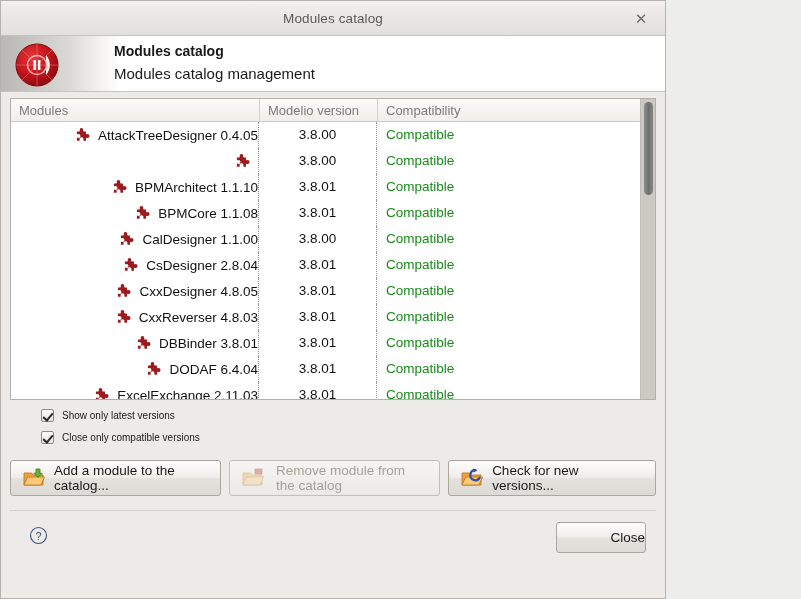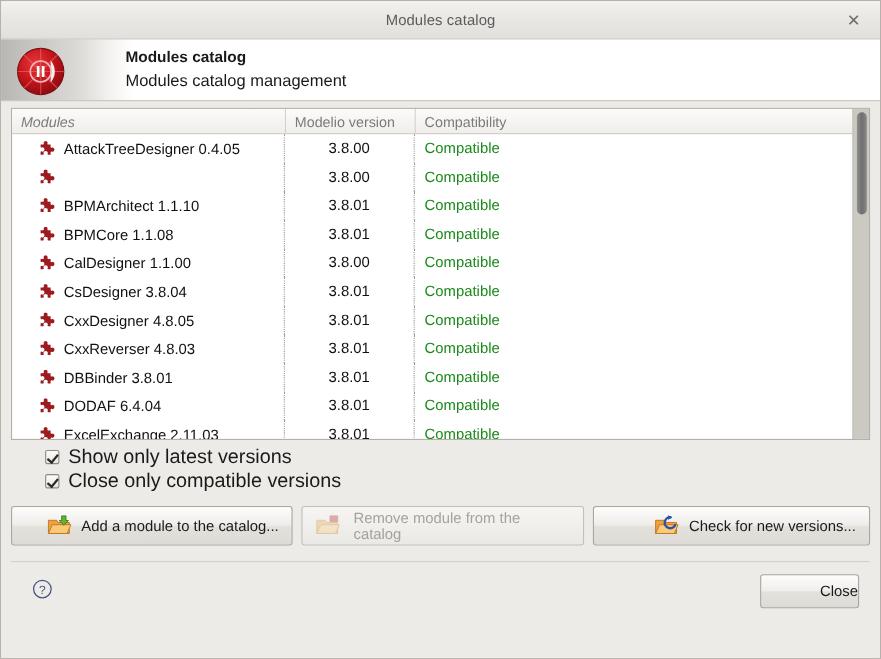--- a/index.html
+++ b/index.html
@@ -8,21 +8,21 @@
     width: 801px; height: 599px;
     overflow: hidden;
     font-family: "Liberation Sans", sans-serif;
     font-size: 13px;
     color: #000;
     background: #ededeb;
   }
 
   #window {
     position: relative;
-    width: 801px;
+    width: 666px;
     height: 599px;
     background: #edebe7;
     border: 1px solid #b6b2ab;
     display: flex;
     flex-direction: column;
   }
 
   
   #titlebar {
     position: relative;
@@ -120,21 +120,21 @@
     color: #7b7b7b;
     font-size: 13px;
   }
   .th {
     padding-left: 8px;
     height: 23px;
     line-height: 23px;
     white-space: nowrap;
     overflow: hidden;
   }
-  .th.col-mod { width: 248px; font-style: italic; }
+  .th.col-mod { width: 248px; }
   .th.col-ver { width: 118px; border-left: 1px solid #d6d2cb; }
   .th.col-comp { flex: 1; border-left: 1px solid #d6d2cb; }
 
   #rows {
     flex: 1 1 auto;
     overflow: hidden;
     position: relative;
   }
   .row {
     display: flex;
@@ -143,20 +143,21 @@
     font-size: 13.5px;
     color: #111;
   }
   .cell-mod {
     width: 248px;
     display: flex;
     align-items: center;
     padding-left: 24px;
     border-right: 1px dotted #9a968f;
     height: 26px;
+    justify-content: flex-end;
   }
   .cell-ver {
     width: 118px;
     text-align: center;
     border-right: 1px dotted #9a968f;
     height: 26px;
     line-height: 26px;
   }
   .cell-comp {
     flex: 1;
@@ -195,21 +196,21 @@
   
   #checks {
     margin-top: 4px;
     flex: 0 0 auto;
     padding-left: 1px;
   }
   .check-row {
     display: flex;
     align-items: center;
     height: 22px;
-    font-size: 18px;
+    font-size: 10px;
     color: #1a1a1a;
     padding-left: 30px;
   }
   .cbox {
     width: 13px; height: 13px;
     border: 1px solid #8e8a84;
     border-radius: 2px;
     background: linear-gradient(to bottom, #fcfcfc, #e9e7e3);
     margin-right: 8px;
     position: relative;
@@ -378,21 +379,21 @@
               <span class="mod-name">CalDesigner 1.1.00</span>
             </div>
             <div class="cell-ver">3.8.00</div>
             <div class="cell-comp" style="color: rgb(26, 138, 26);">Compatible</div>
           </div>
           <div class="row">
             <div class="cell-mod">
               <svg class="puzzle-icon" viewBox="0 0 16 16">
                 <path d="M6.2 1.1 c1.3 0 2.1 .8 2.1 1.7 0 .4-.2.7-.2 1 0 .4.4.6.9.6 h2.0 v2.1 c0 .5.3.8.7.8 .4 0 .7-.3 1.1-.3 .9 0 1.7.9 1.7 2.0 0 1.1-.8 2.0-1.7 2.0 -.4 0-.7-.3-1.1-.3 -.4 0-.7.3-.7.8 v2.2 H9.0 c-.5 0-.8-.3-.8-.7 0-.4.3-.7.3-1.1 0-.9-.9-1.7-2.0-1.7 -1.1 0-2.0.8-2.0 1.7 0 .4.3.7.3 1.1 0 .4-.3.7-.8.7 H1.9 v-2.3 c0-.5.3-.8.7-.8 .4 0 .7.3 1.1.3 .9 0 1.7-.9 1.7-2.0 0-1.1-.8-2.0-1.7-2.0 -.4 0-.7.3-1.1.3 -.4 0-.7-.3-.7-.8 V4.4 h2.2 c.5 0 .8-.3.8-.7 0-.3-.2-.6-.2-1 0-.9.8-1.6 2.1-1.6 z" fill="#9d1a1e"></path>
               </svg>
-              <span class="mod-name">CsDesigner 3.8.04</span>
+              <span class="mod-name">CsDesigner 2.8.04</span>
             </div>
             <div class="cell-ver">3.8.01</div>
             <div class="cell-comp" style="color: rgb(26, 138, 26);">Compatible</div>
           </div>
           <div class="row">
             <div class="cell-mod">
               <svg class="puzzle-icon" viewBox="0 0 16 16">
                 <path d="M6.2 1.1 c1.3 0 2.1 .8 2.1 1.7 0 .4-.2.7-.2 1 0 .4.4.6.9.6 h2.0 v2.1 c0 .5.3.8.7.8 .4 0 .7-.3 1.1-.3 .9 0 1.7.9 1.7 2.0 0 1.1-.8 2.0-1.7 2.0 -.4 0-.7-.3-1.1-.3 -.4 0-.7.3-.7.8 v2.2 H9.0 c-.5 0-.8-.3-.8-.7 0-.4.3-.7.3-1.1 0-.9-.9-1.7-2.0-1.7 -1.1 0-2.0.8-2.0 1.7 0 .4.3.7.3 1.1 0 .4-.3.7-.8.7 H1.9 v-2.3 c0-.5.3-.8.7-.8 .4 0 .7.3 1.1.3 .9 0 1.7-.9 1.7-2.0 0-1.1-.8-2.0-1.7-2.0 -.4 0-.7.3-1.1.3 -.4 0-.7-.3-.7-.8 V4.4 h2.2 c.5 0 .8-.3.8-.7 0-.3-.2-.6-.2-1 0-.9.8-1.6 2.1-1.6 z" fill="#9d1a1e"></path>
               </svg>
               <span class="mod-name">CxxDesigner 4.8.05</span>

